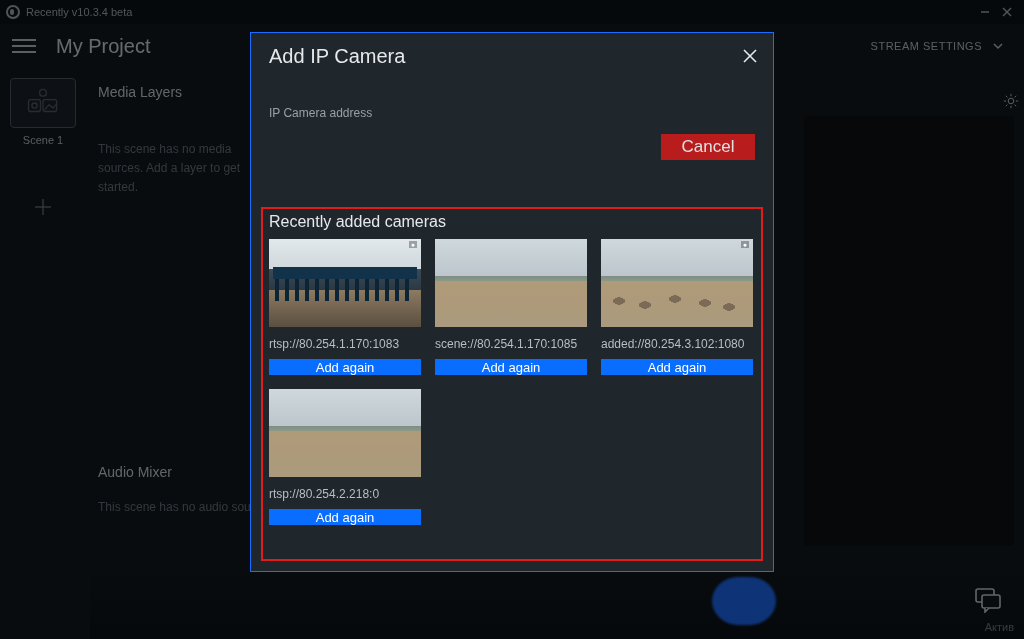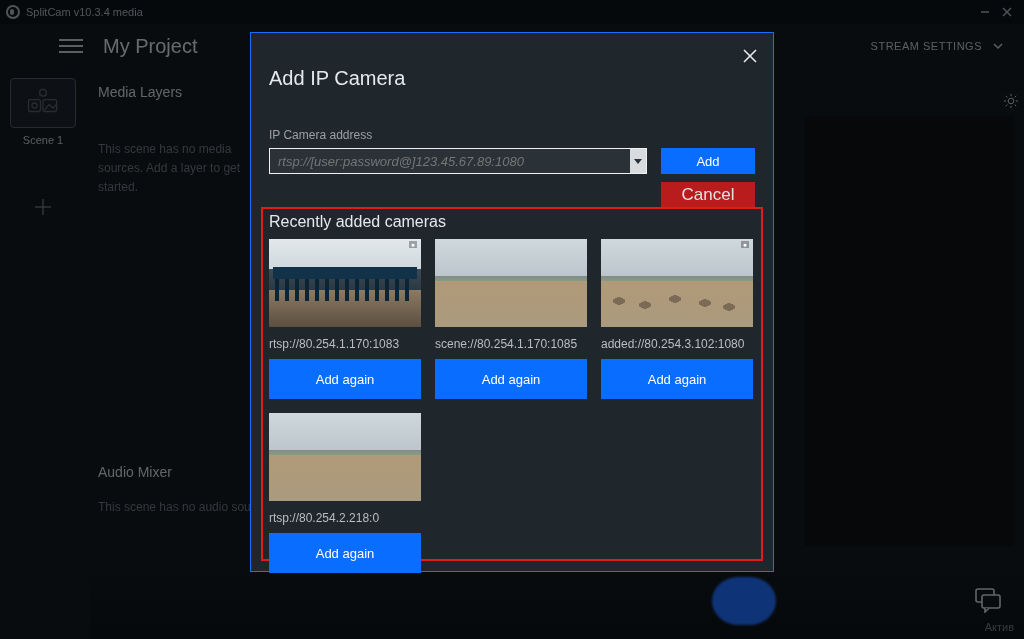--- a/index.html
+++ b/index.html
@@ -8,21 +8,21 @@
 
   
   .titlebar { height: 24px; display: flex; align-items: center; padding: 0 6px; background: #0b0f13; font-size: 11px; color: #aeb4b9; }
   .titlebar .logo { width: 14px; height: 14px; border-radius: 50%; border: 2px solid #aeb4b9; margin-right: 6px; position: relative; }
   .titlebar .logo::after { content: ""; position: absolute; top: 2px; left: 2px; width: 4px; height: 6px; background: #aeb4b9; border-radius: 2px; }
   .titlebar-spacer { flex: 1; }
   .winbtn { width: 22px; height: 22px; display:flex; align-items:center; justify-content:center; color:#aeb4b9; }
   .winbtn svg { width: 10px; height: 10px; }
 
   
-  .header { height: 44px; display: flex; align-items: center; padding: 0 12px; margin-left: 47px; }
+  .header { height: 44px; display: flex; align-items: center; padding: 0 12px; }
   .hamburger { width: 24px; height: 24px; display:flex; flex-direction:column; justify-content:center; gap:4px; margin-right: 20px; }
   .hamburger span { height:2px; background:#c7cace; display:block; }
   .project-title { font-size: 20px; color: #e0e3e6; flex: 1; }
   .stream-settings { font-size: 11px; letter-spacing: .5px; color: #c7cace; display:flex; align-items:center; gap:10px; margin-right: 8px; }
   .chev { width:12px; height:12px; }
 
   
   .main { display:flex; height: calc(639px - 24px - 44px); }
   .scenes { width: 90px; padding: 10px 0 0 10px; }
   .scene-thumb { width: 66px; height: 50px; border: 1px solid #525a61; border-radius: 4px; background: #1a2026; display:flex; align-items:center; justify-content:center; margin-bottom:6px; }
@@ -41,42 +41,42 @@
   .brightness-btn { position:absolute; right:2px; top:22px; width:22px; height:22px; display:flex; align-items:center; justify-content:center; }
   .chat-btn { position:absolute; right:22px; bottom:26px; width:28px; height:28px; }
   .bottom-fade { position:absolute; left:0; right:0; bottom:0; height:70px; background:linear-gradient(transparent,#0a0e12); }
   .blue-blob { position:absolute; left:622px; bottom:14px; width:64px; height:48px; background:#1b6cff; border-radius:50%/60%; filter:blur(1px); }
 
   
   .scrim { position:absolute; inset:0; background:rgba(4,6,8,.55); }
 
   
   .dialog { position:absolute; left:250px; top:32px; width:524px; height:540px; background:#1f262c; border:1px solid #1b6cff; }
-  .dialog-title { font-size:20px; color:#e6e9ec; padding:34px 18px 0; }
+  .dialog-title { font-size:20px; color:#e6e9ec; padding:12px 18px 0; }
   .dialog-close { position:absolute; right:10px; top:10px; width:26px; height:26px; display:flex; align-items:center; justify-content:center; }
   .dialog-close svg { width:16px; height:16px; }
   .field-label { font-size:12px; color:#9aa0a5; padding: 38px 18px 6px; }
   .address-row { display:flex; align-items:center; padding: 0 18px; gap:14px; }
   .combo { flex:1; display:flex; border:1px solid #eef0f2; height:26px; background:#2a3238; }
   .combo input { flex:1; background:transparent; border:none; outline:none; color:#c9cdd1; font-style:italic; font-size:13px; padding:0 8px; }
   .combo .caret { width:16px; background:#d8dcdf; display:flex; align-items:center; justify-content:center; }
   .combo .caret svg { width:8px; height:8px; }
   .btn-blue { background:#096dff; color:#fff; font-size:13px; border:none; height:26px; display:flex; align-items:center; justify-content:center; }
   .btn-add { width:94px; }
   .cancel-row { display:flex; justify-content:flex-end; padding:8px 18px 0; }
   .btn-cancel { width:94px; height:26px; background:#b91c1c; color:#dfe2e5; font-size:17px; display:flex; align-items:center; justify-content:center; }
 
   
   .recent { position:absolute; left:10px; top:174px; right:10px; bottom:10px; border:2px solid #e21b1b; padding:6px 6px 12px; }
   .recent h3 { font-size:16px; font-weight:400; color:#e6e9ec; margin: -2px 0 8px 0; }
   .grid { display:flex; flex-wrap:wrap; gap:14px; }
   .cam { width:152px; }
   .cam .thumb { width:152px; height:88px; background:#42484e; position:relative; overflow:hidden; }
   .cam .url { font-size:12px; color:#b9bec2; margin:10px 0 8px; white-space:nowrap; overflow:hidden; text-overflow:ellipsis; }
-  .cam button { width:100%; height:40px;text-align:center; }
+  .cam button { width:100%; height:16px;text-align:center; }
 
   
   .beach-sky { position:absolute; inset:0; background:linear-gradient(#cfd8dc 0%, #bcc6cc 42%, #7f8d84 42%, #8a9a88 48%, #b09a78 48%, #ab9a7e 100%); }
   .pier .beach-sky { background:linear-gradient(#e2e8ec 0%, #cfd8dc 34%, #3a4a56 34%, #2b3943 58%, #8c7a62 58%, #5b4f40 100%); }
   .pier .roof { position:absolute; left:4px; right:4px; top:28px; height:12px; background:#12324a; }
   .pier .posts { position:absolute; left:6px; right:6px; top:40px; height:22px; background:repeating-linear-gradient(90deg,#0b2536 0 4px, transparent 4px 10px); }
   .umbrellas::after { content:""; position:absolute; left:0; right:0; bottom:0; height:44px; background:
       radial-gradient(10px 6px at 18px 18px, #7b6a55 60%, transparent 61%),
       radial-gradient(10px 6px at 44px 22px, #7b6a55 60%, transparent 61%),
       radial-gradient(10px 6px at 74px 16px, #7b6a55 60%, transparent 61%),
@@ -86,21 +86,21 @@
   .timestamp { position:absolute; top:2px; right:4px; font-size:7px; color:#fff; background:rgba(0,0,0,.3); padding:0 2px; }
   .bottom-right-text { position:absolute; right:10px; bottom:6px; font-size:11px; color:#74797e;text-align:center; }
 </style>
 </head>
 <body>
 
 <div class="app">
 
   <div class="titlebar">
     <span class="logo"></span>
-    <span>SplitCam v10.3.4 media</span>
+    <span>Recently v10.3.4 beta</span>
     <span class="titlebar-spacer"></span>
     <span class="winbtn">
       <svg viewBox="0 0 10 10">
           <line x1="1" y1="5" x2="9" y2="5" stroke="#aeb4b9" stroke-width="1.5"></line>
         </svg>
     </span>
     <span class="winbtn">
       <svg viewBox="0 0 10 10">
           <line x1="1" y1="1" x2="9" y2="9" stroke="#aeb4b9" stroke-width="1.5"></line>
           <line x1="9" y1="1" x2="1" y2="9" stroke="#aeb4b9" stroke-width="1.5"></line>
@@ -184,31 +184,20 @@
 
   <div class="dialog">
     <div class="dialog-close">
       <svg viewBox="0 0 16 16">
           <line x1="2" y1="2" x2="14" y2="14" stroke="#e6e9ec" stroke-width="1.6"></line>
           <line x1="14" y1="2" x2="2" y2="14" stroke="#e6e9ec" stroke-width="1.6"></line>
         </svg>
     </div>
     <div class="dialog-title">Add IP Camera</div>
     <div class="field-label">IP Camera address</div>
-    <div class="address-row">
-      <div class="combo">
-        <input placeholder="rtsp://[user:password@]123.45.67.89:1080" style="">
-        <span class="caret">
-          <svg viewBox="0 0 8 8">
-              <polygon points="0,2 8,2 4,7" fill="#2a3238"></polygon>
-            </svg>
-        </span>
-      </div>
-      <button class="btn-blue btn-add">Add</button>
-    </div>
     <div class="cancel-row">
       <div class="btn-cancel">Cancel</div>
     </div>
 
     <div class="recent">
       <h3>Recently added cameras</h3>
       <div class="grid">
 
         <div class="cam">
           <div class="thumb pier">

